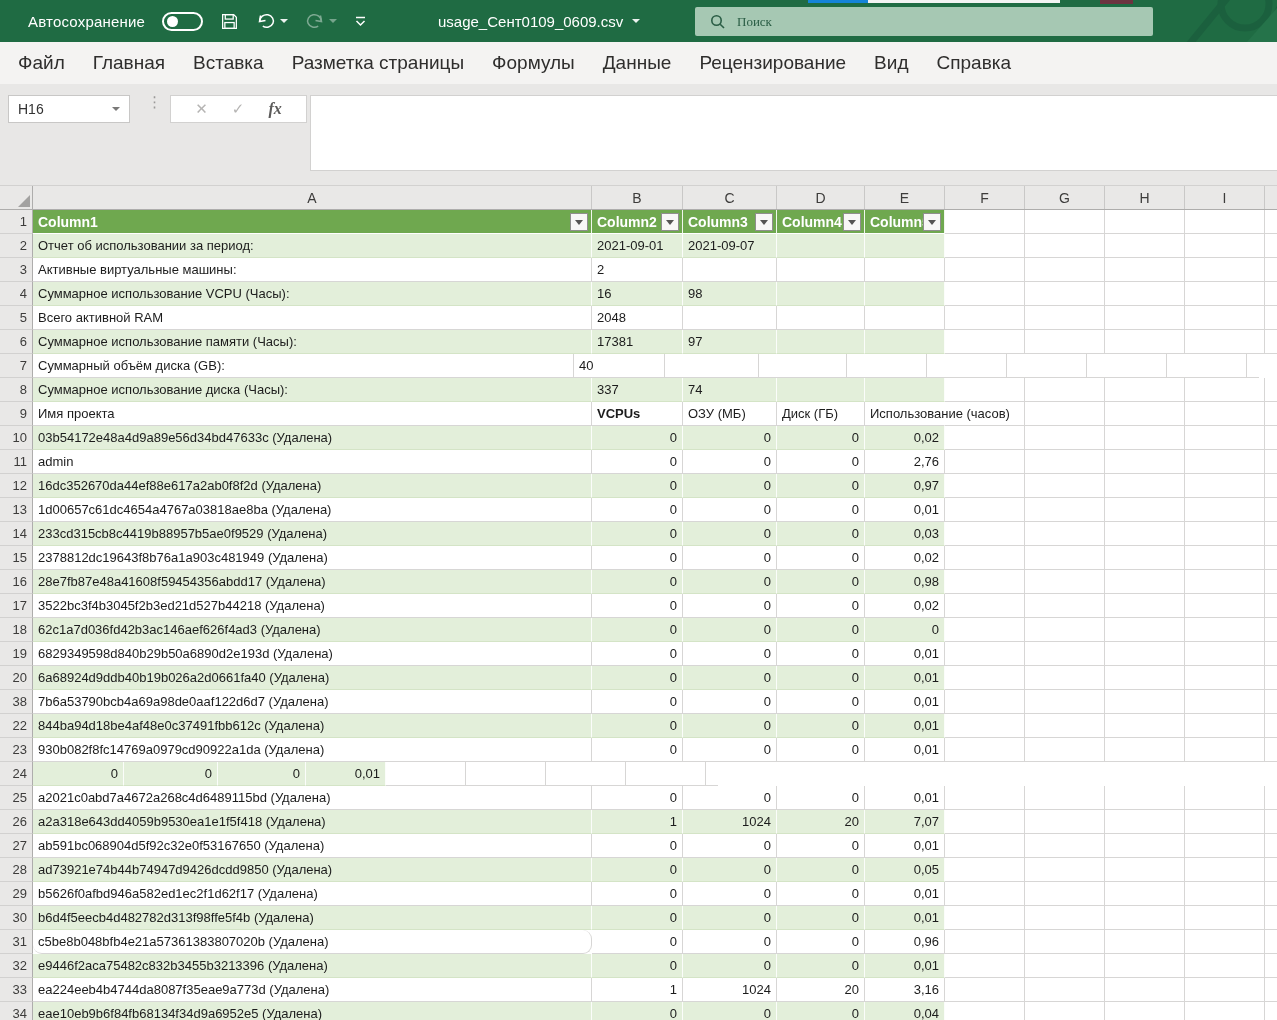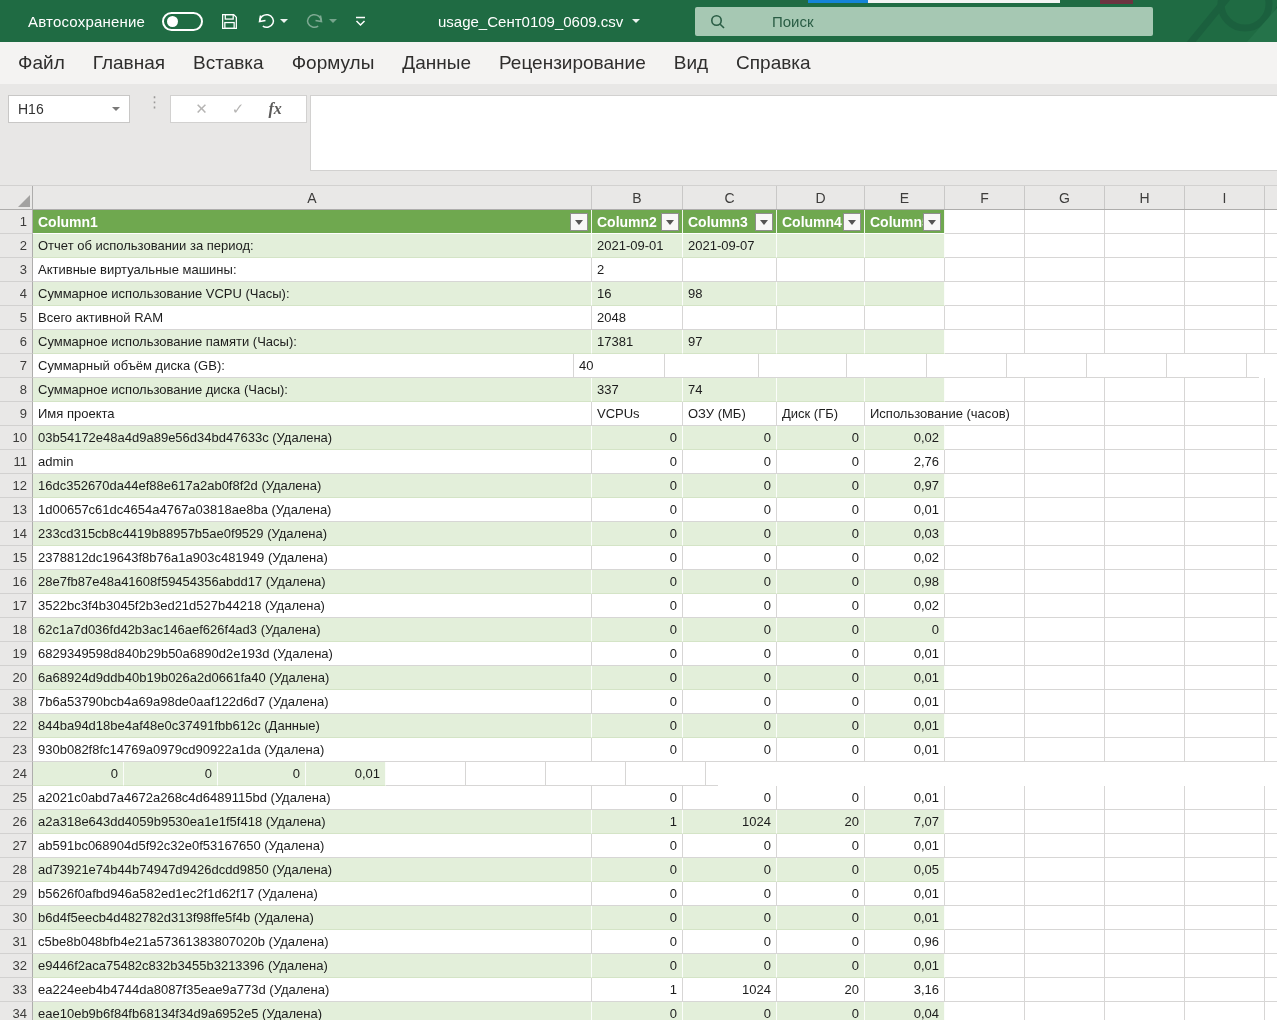--- a/index.html
+++ b/index.html
@@ -13,22 +13,22 @@
   .autosave-label { font-size:15px; letter-spacing:.2px; }
   .toggle { width:41px; height:19px; border:2px solid #fff; border-radius:10px; position:relative; flex:0 0 auto; }
   .toggle .knob { position:absolute; left:3px; top:2px; width:11px; height:11px; background:#fff; border-radius:50%; }
   .qat-btn { display:flex; align-items:center; gap:4px; }
   .caret { width:0; height:0; border-left:4px solid transparent; border-right:4px solid transparent;
     border-top:4px solid rgba(255,255,255,.92); }
   .disabled { opacity:.42; }
   .filename-wrap { position:absolute; left:438px; top:0; height:42px; display:flex; align-items:center; gap:9px; font-size:15px; }
   .searchbox { position:absolute; left:695px; top:7px; width:458px; height:29px; border-radius:2px;
     background:var(--search_fill,#a6c8b3); display:flex; align-items:center; padding-left:15px; gap:11px; }
-  .searchbox input { background:transparent; border:none; outline:none; font-family:Liberation Sans, sans-serif;
-    font-size:15px; color:var(--search_text,#2a5d45); width:300px;margin-left:35px; }
+  .searchbox input { background:transparent; border:none; outline:none; font-family:Liberation Serif, serif;
+    font-size:13px; color:var(--search_text,#2a5d45); width:300px; }
   .searchbox input::placeholder { color:var(--search_text,#2a5d45); opacity:1; }
   .strip { position:absolute; top:0; height:3px; }
   .titlebar-art { position:absolute; right:0; top:0; width:190px; height:42px; opacity:.55; }
 
   
   .tabs-row { position:absolute; left:0; top:42px; width:1277px; height:42px;
     background:var(--tabs_bg,#f4f3f2); display:flex; align-items:center; padding-left:4px; }
   .tab { padding:0 14px; font-size:19px; color:#2f2e2d; height:100%; display:flex; align-items:center; cursor:default; }
 
   
@@ -131,20 +131,21 @@
   </div>
   <div class="strip" style="left:808px;width:60px;background:var(--strip_blue,#1584d8)"></div>
   <div class="strip" style="left:868px;width:192px;background:var(--strip_white,#f2f2f2)"></div>
   <div class="strip" style="left:1100px;width:33px;height:4px;background:var(--strip_red,#6d3340)"></div>
 </div>
 
 <nav class="tabs-row">
     <div class="tab">Файл</div>
     <div class="tab">Главная</div>
     <div class="tab">Вставка</div>
+    <div class="tab">Разметка страницы</div>
     <div class="tab">Формулы</div>
     <div class="tab">Данные</div>
     <div class="tab">Рецензирование</div>
     <div class="tab">Вид</div>
     <div class="tab">Справка</div>
   </nav>
 
 <div class="formula-region">
   <div class="namebox">
     <span>H16</span>
@@ -289,21 +290,21 @@
         <div class="cell green" style="width: 80px;"></div>
         <div class="cell" style="width: 80px;"></div>
         <div class="cell" style="width: 80px;"></div>
         <div class="cell" style="width: 80px;"></div>
         <div class="cell" style="width: 80px;"></div>
         <div class="cell sliver" style="width: 12px;"></div>
       </div>
       <div class="row">
         <div class="rowhdr">9</div>
         <div class="cell" style="width: 559px;">Имя проекта</div>
-        <div class="cell" style="width: 91px;">VCPUs</div>
+        <div class="cell" style="width: 91px; font-weight: bold;">VCPUs</div>
         <div class="cell" style="width: 94px;">ОЗУ (МБ)</div>
         <div class="cell" style="width: 88px;">Диск (ГБ)</div>
         <div class="cell spill" style="width: 80px;">Использование (часов)</div>
         <div class="cell" style="width: 80px;"></div>
         <div class="cell" style="width: 80px;"></div>
         <div class="cell" style="width: 80px;"></div>
         <div class="cell" style="width: 80px;"></div>
         <div class="cell sliver" style="width: 12px;"></div>
       </div>
       <div class="row">
@@ -457,21 +458,21 @@
         <div class="cell num" style="width: 88px;">0</div>
         <div class="cell num" style="width: 80px;">0,01</div>
         <div class="cell" style="width: 80px;"></div>
         <div class="cell" style="width: 80px;"></div>
         <div class="cell" style="width: 80px;"></div>
         <div class="cell" style="width: 80px;"></div>
         <div class="cell sliver" style="width: 12px;"></div>
       </div>
       <div class="row">
         <div class="rowhdr">22</div>
-        <div class="cell green" style="width: 559px;">844ba94d18be4af48e0c37491fbb612c (Данные)</div>
+        <div class="cell green" style="width: 559px;">844ba94d18be4af48e0c37491fbb612c (Удалена)</div>
         <div class="cell green num" style="width: 91px;">0</div>
         <div class="cell green num" style="width: 94px;">0</div>
         <div class="cell green num" style="width: 88px;">0</div>
         <div class="cell green num" style="width: 80px;">0,01</div>
         <div class="cell" style="width: 80px;"></div>
         <div class="cell" style="width: 80px;"></div>
         <div class="cell" style="width: 80px;"></div>
         <div class="cell" style="width: 80px;"></div>
         <div class="cell sliver" style="width: 12px;"></div>
       </div>
@@ -573,21 +574,21 @@
         <div class="cell green num" style="width: 88px;">0</div>
         <div class="cell green num" style="width: 80px;">0,01</div>
         <div class="cell" style="width: 80px;"></div>
         <div class="cell" style="width: 80px;"></div>
         <div class="cell" style="width: 80px;"></div>
         <div class="cell" style="width: 80px;"></div>
         <div class="cell sliver" style="width: 12px;"></div>
       </div>
       <div class="row">
         <div class="rowhdr">31</div>
-        <div class="cell" style="width: 559px;">c5be8b048bfb4e21a57361383807020b (Удалена)</div>
+        <div class="cell" style="width: 559px; border-radius: 9px;">c5be8b048bfb4e21a57361383807020b (Удалена)</div>
         <div class="cell num" style="width: 91px;">0</div>
         <div class="cell num" style="width: 94px;">0</div>
         <div class="cell num" style="width: 88px;">0</div>
         <div class="cell num" style="width: 80px;">0,96</div>
         <div class="cell" style="width: 80px;"></div>
         <div class="cell" style="width: 80px;"></div>
         <div class="cell" style="width: 80px;"></div>
         <div class="cell" style="width: 80px;"></div>
         <div class="cell sliver" style="width: 12px;"></div>
       </div>

